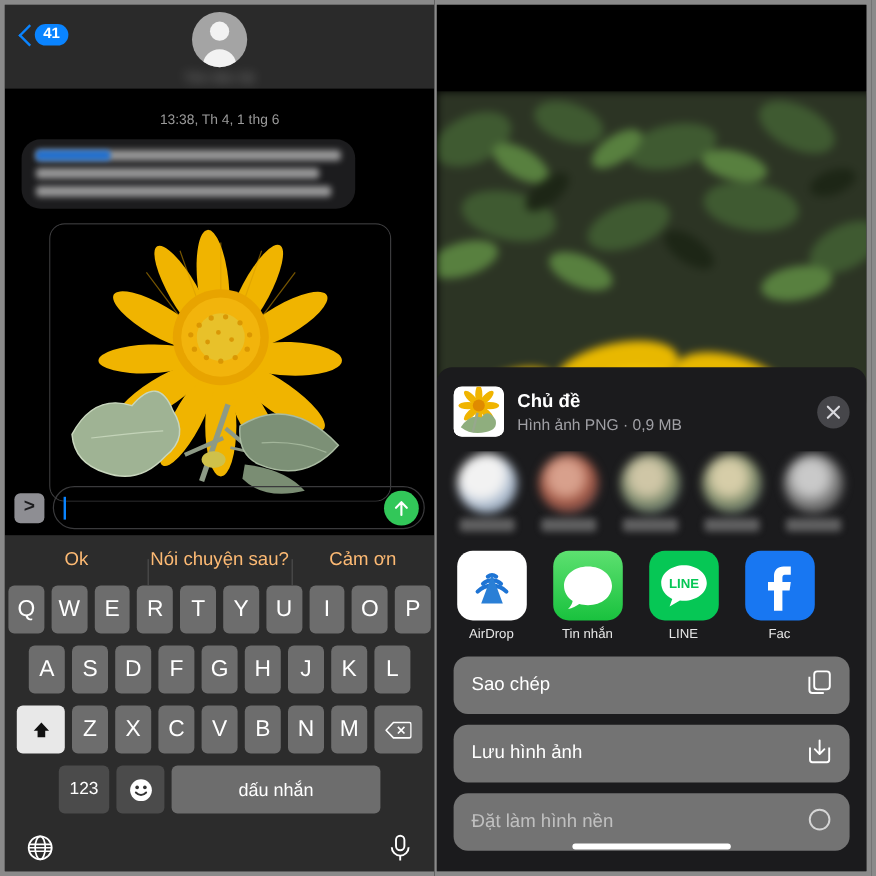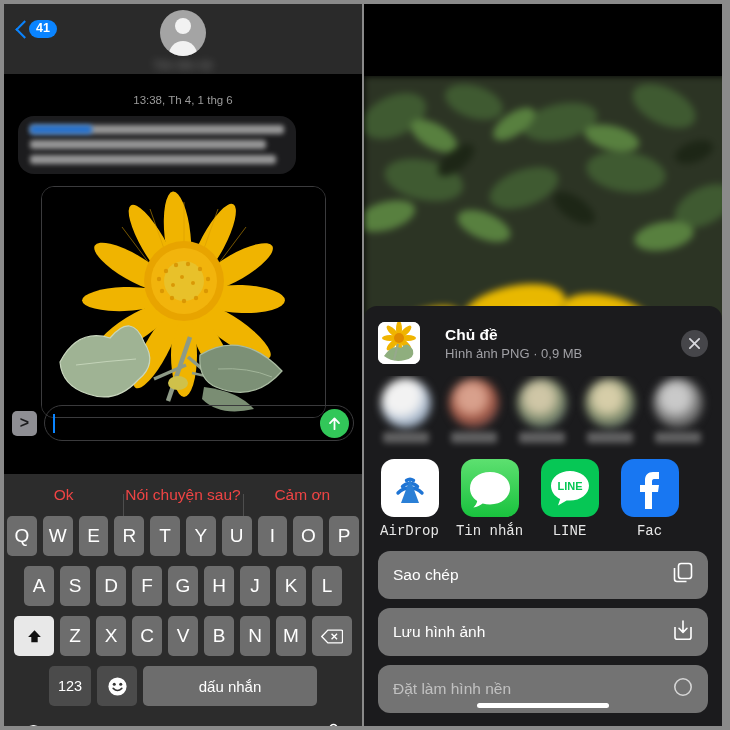--- a/index.html
+++ b/index.html
@@ -114,21 +114,21 @@
   .send-btn {
     position: absolute; right: 4px; top: 3px;
     width: 29px; height: 29px; border-radius: 50%; background: #32c759;
     display: flex; align-items: center; justify-content: center;
   }
 
   
   .kb { background: #2c2c2c; height: 288px; width: 100%; position: relative; }
   .predict {
     height: 42px; display: flex; align-items: center;
-    color: #ef4444; font-size: 15.5px; margin-top: 28px;
+    color: #fdba74; font-size: 15.5px;
   }
   .predict > div { flex: 1; text-align: center; position: relative; }
   .predict > div + div::before {
     content: ""; position: absolute; left: 0; top: 8px;
     width: 1px; height: 22px; background: #4e4e4e;
   }
   .kb-row { display: flex; justify-content: center; gap: 6px; margin-bottom: 10px; padding: 0 3px; }
   .key {
     background: #6d6d6d; color: #fff; border-radius: 5px;
     height: 40px; width: 30px;
@@ -162,21 +162,21 @@
   .bg-photo svg { filter: blur(3.5px); }
 
   .sheet {
     position: absolute; left: 0; bottom: 0; width: 100%;
     background: #1b1b1d;
     border-radius: 13px 13px 0 0;
     padding-top: 10px;
     height: 420px;
   }
   .sheet-head {
-    display: flex; align-items: center; gap: 25px; padding: 6px 14px 12px;
+    display: flex; align-items: center; gap: 11px; padding: 6px 14px 12px;
     position: relative;
   }
   .doc-thumb {
     width: 42px; height: 42px; border-radius: 7px;
     background: #fff; overflow: hidden; flex: 0 0 auto; position: relative;
   }
   .doc-meta { flex: 1; }
   .doc-title { color: #fff; font-size: 15.5px; font-weight: 700; line-height: 19px; }
   .doc-sub { color: #a0a0a5; font-size: 13px; margin-top: 2px; }
   .close-btn {
@@ -193,21 +193,21 @@
   .contact .ic { width: 50px; height: 50px; border-radius: 50%; filter: blur(4px); }
   .contact .nm {
     font-size: 9px; color: #d6d6d6; filter: blur(3px); height: 11px; width: 46px;
     background: #9b9b9b; border-radius: 3px; opacity: .55;
   }
   .apps-row {
     display: flex; gap: 17px; padding: 6px 14px 12px; overflow: hidden;
   }
   .app { width: 63px; flex: 0 0 auto; display: flex; flex-direction: column; align-items: center; gap: 6px; }
   .app-ic { width: 58px; height: 58px; border-radius: 13px; position: relative; overflow: hidden; }
-  .app-nm { color: #e7e7e7; font-size: 14px; white-space: nowrap; font-family: Liberation Mono, monospace; }
+  .app-nm { color: #e7e7e7; font-size: 11px; white-space: nowrap; }
   .action-group { margin: 0 14px 9px; background: #737373; border-radius: 12px; overflow: hidden; }
   .action-row {
     display: flex; align-items: center; justify-content: space-between;
     padding: 0 15px; height: 48px; color: #fff; font-size: 15.5px;
   }
   .action-row .lbl { color: #fff; }
   .home-ind {
     position: absolute; left: 50%; bottom: 18px; transform: translateX(-50%);
     width: 132px; height: 5px; border-radius: 3px; background: #fff;
   }

